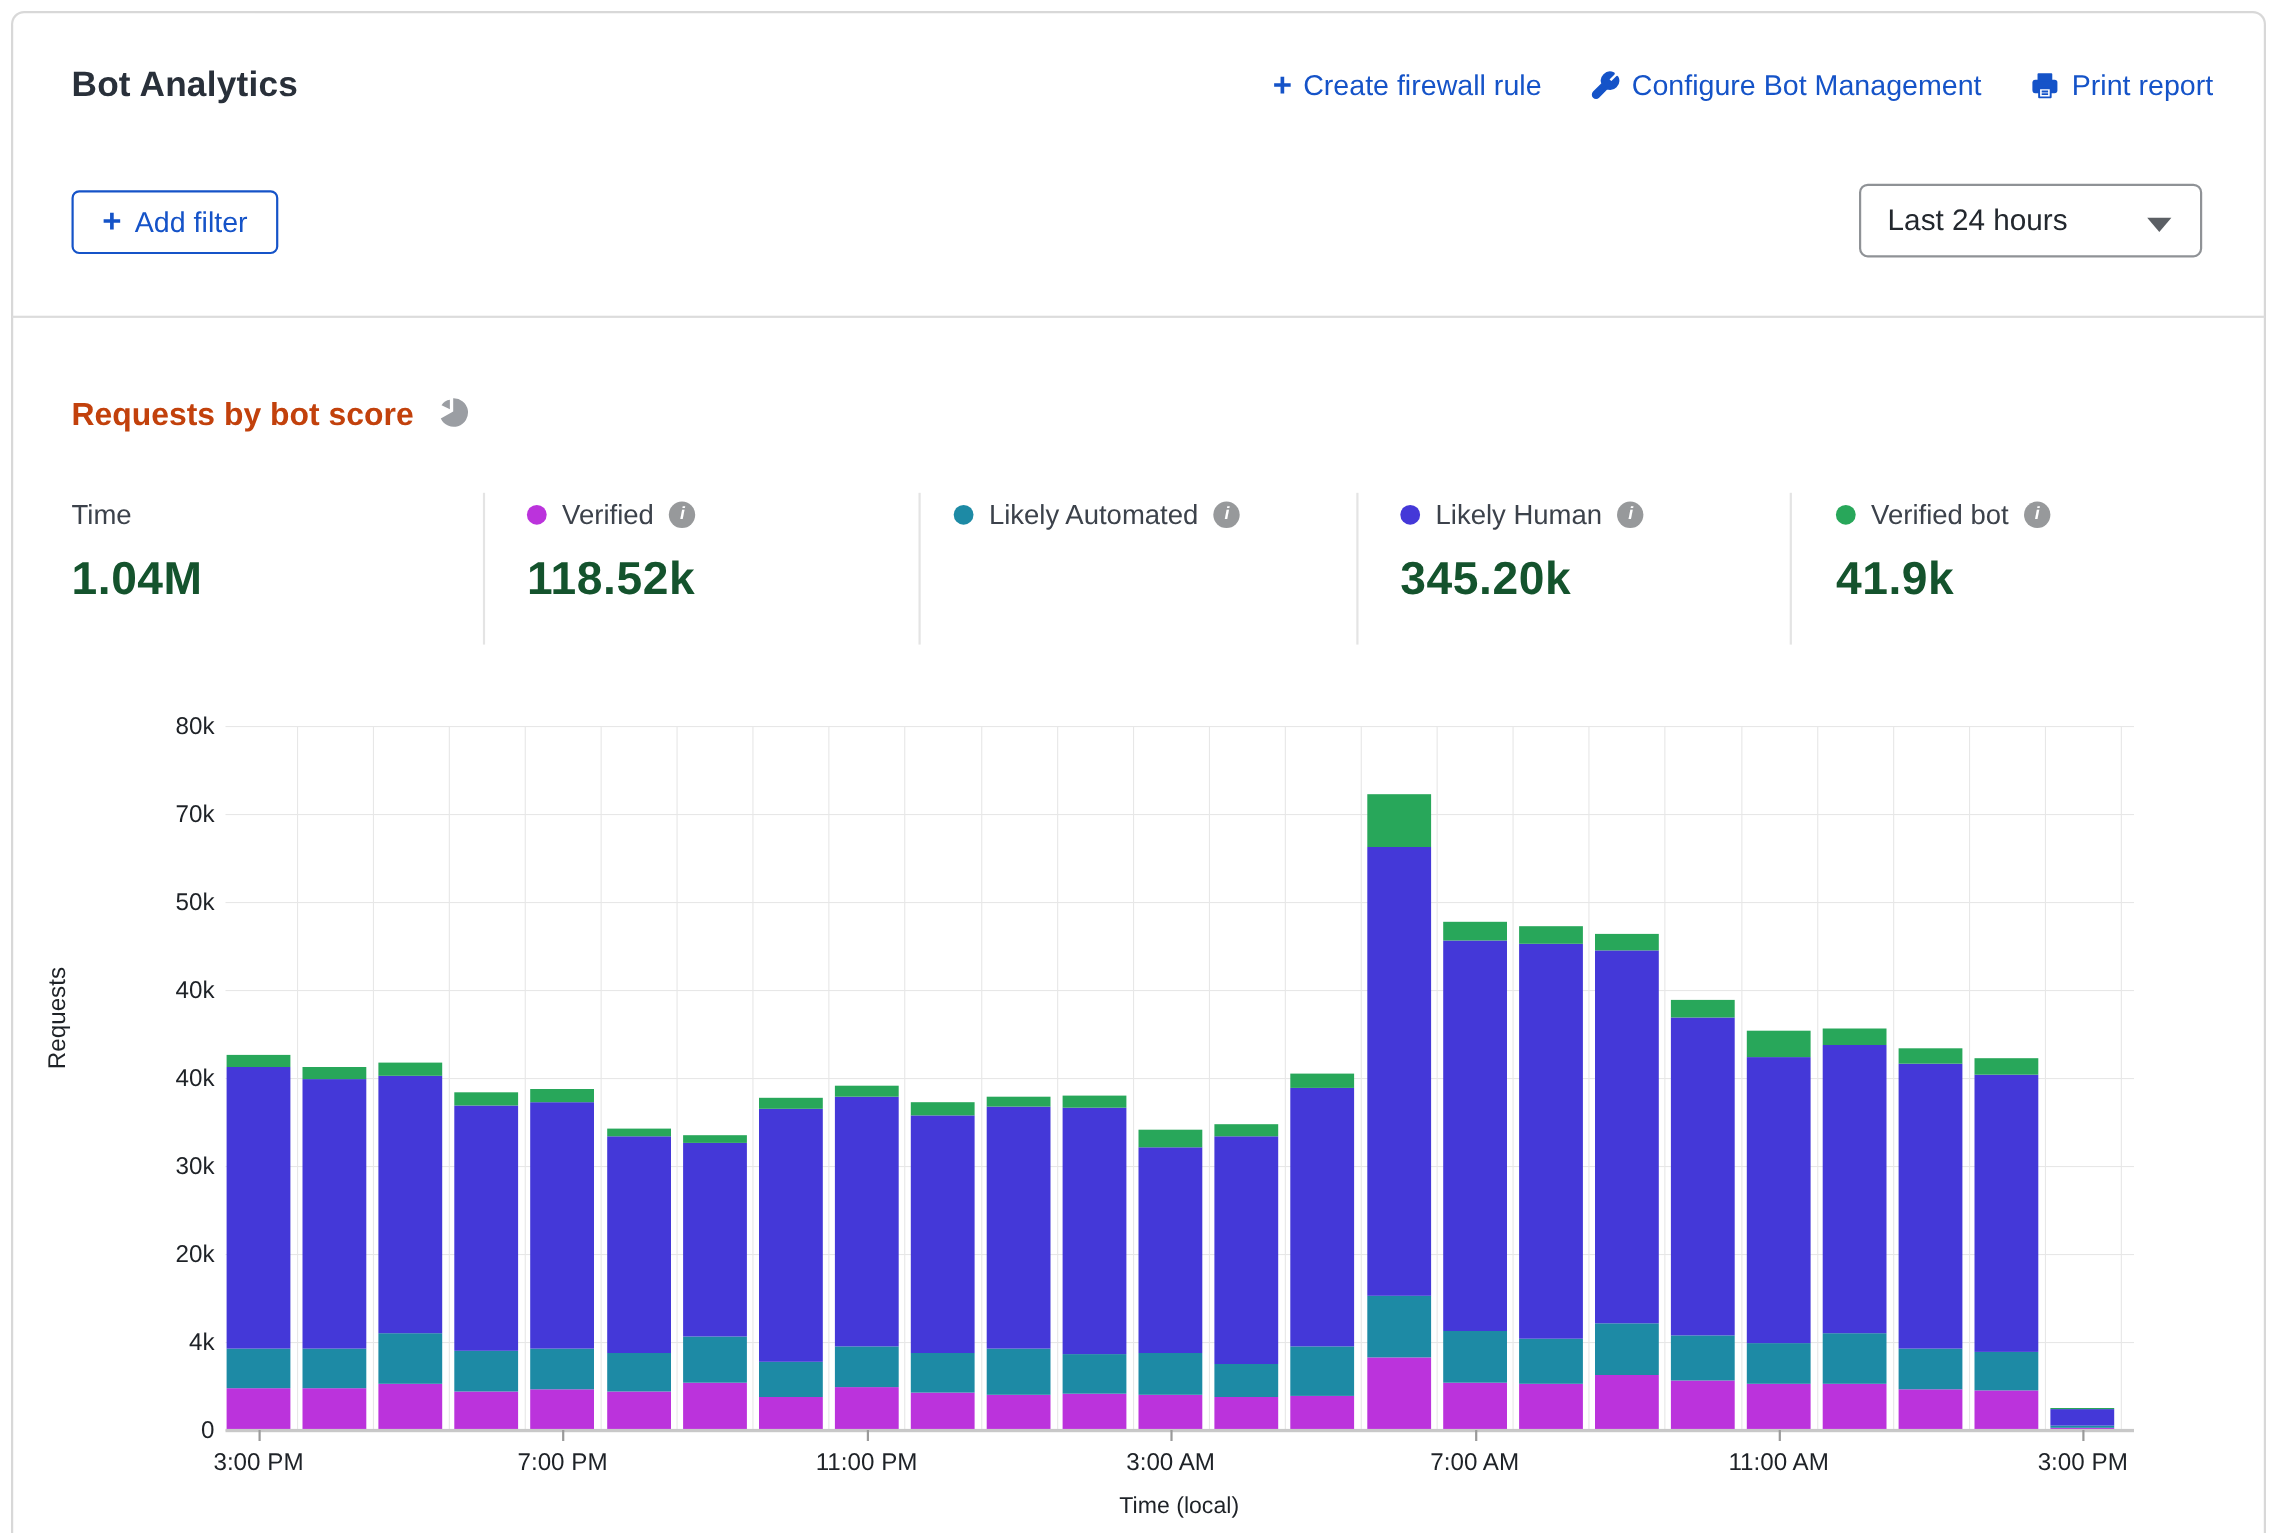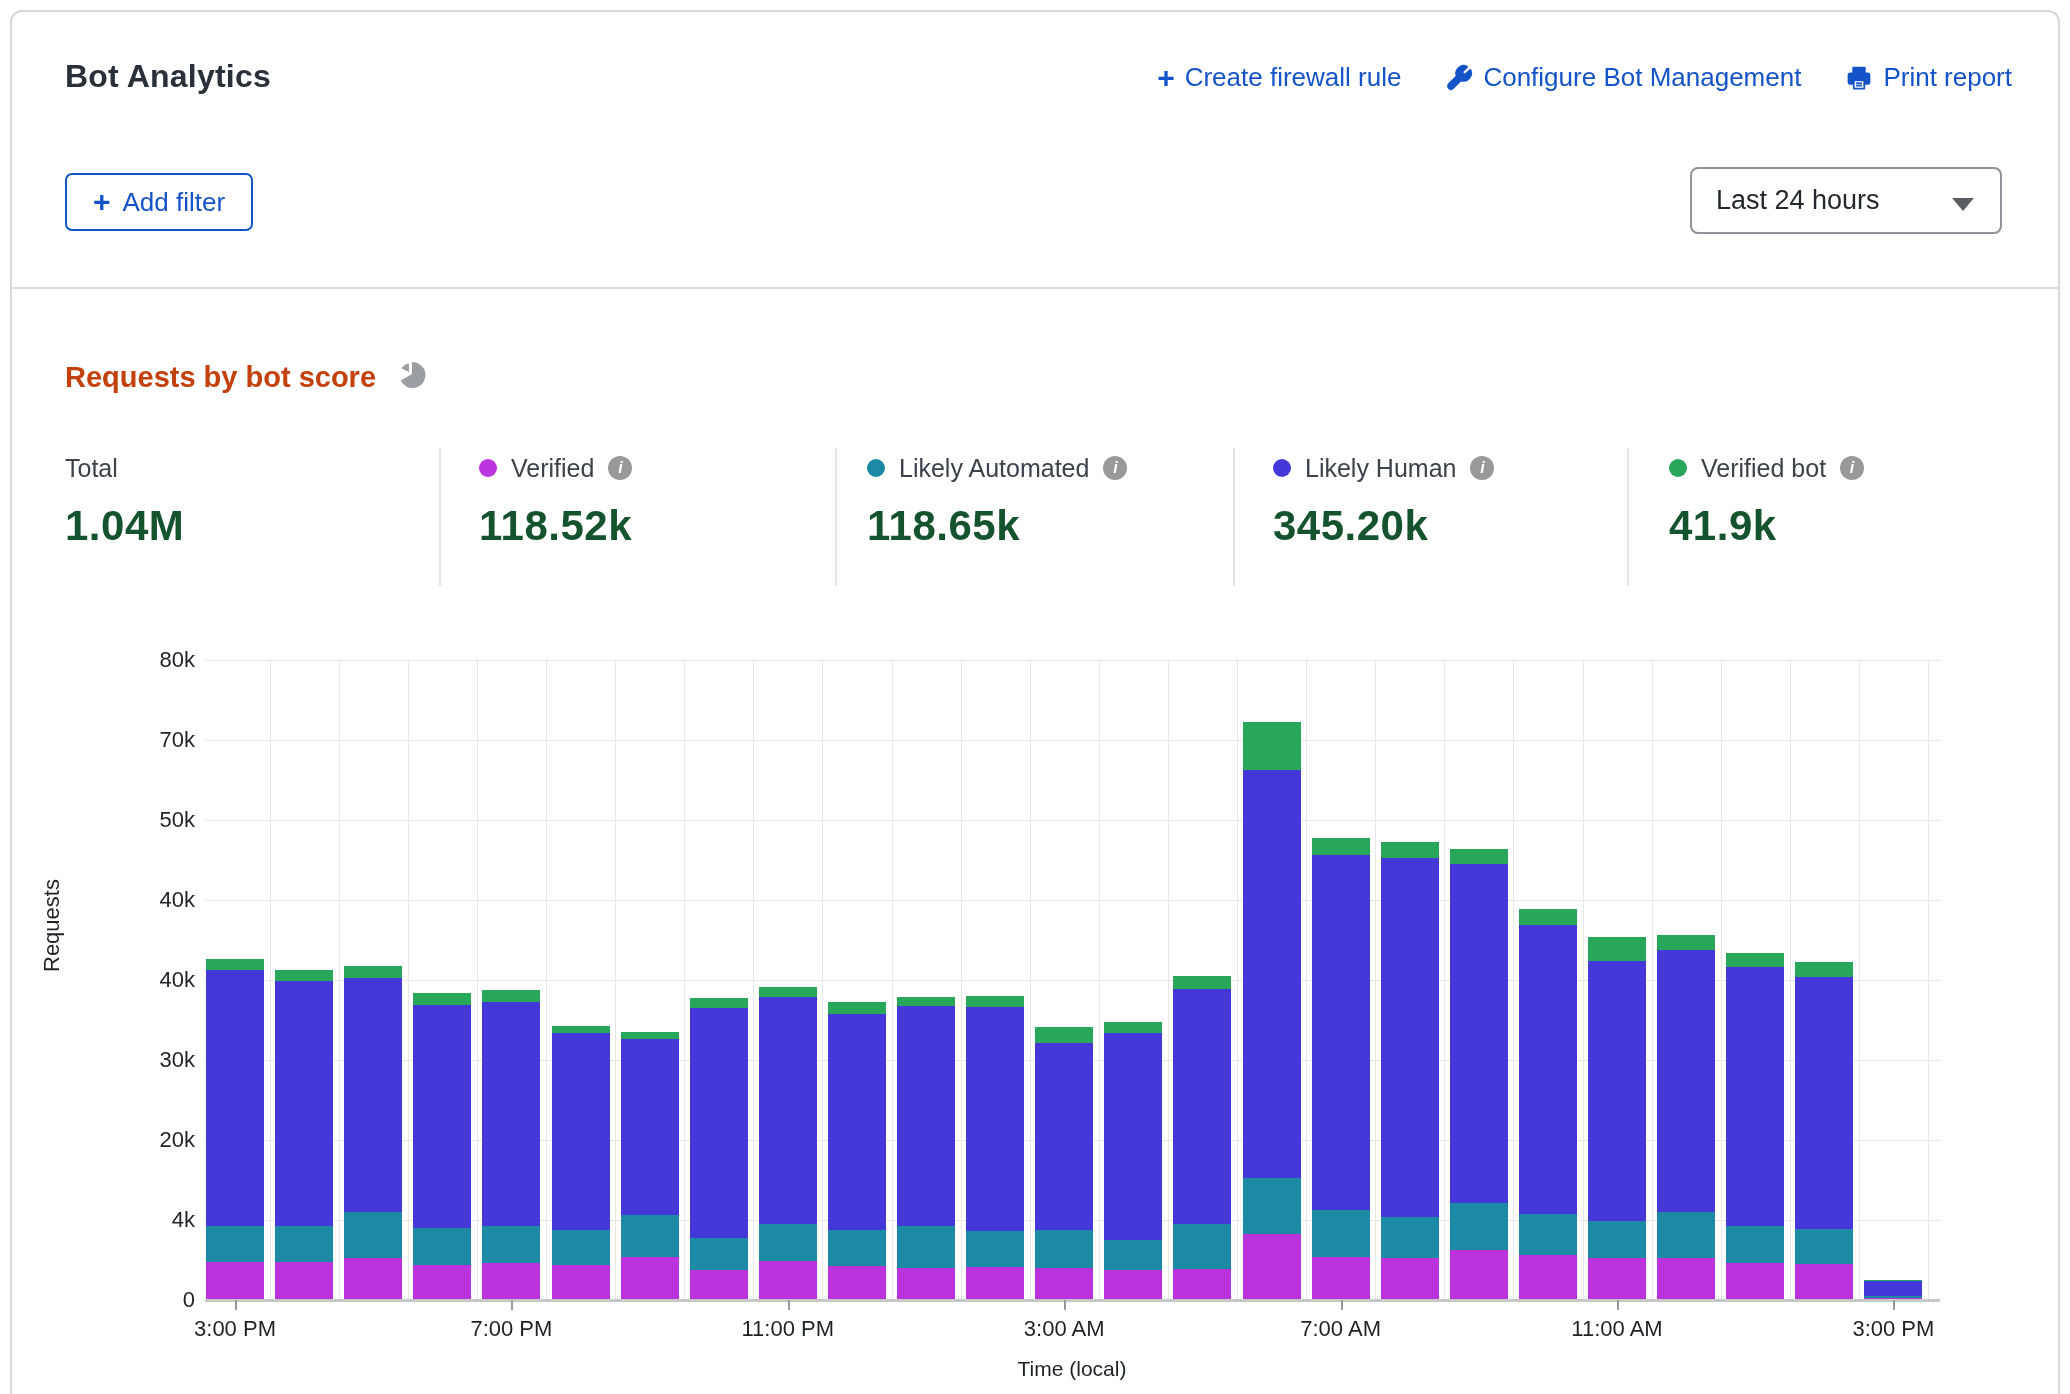--- a/index.html
+++ b/index.html
@@ -157,41 +157,40 @@
   </span>
 </div>
 
 <div class="stat-divider" style="left:439px"></div>
 <div class="stat-divider" style="left:835px"></div>
 <div class="stat-divider" style="left:1233px"></div>
 <div class="stat-divider" style="left:1627px"></div>
 
 <div class="stat-col" style="left:65px">
   <div class="stat-label-row">
-      <span class="stat-label">Total</span>
+      <span class="stat-label">Time</span>
     </div>
   <div class="stat-value">1.04M</div>
 </div>
 
 <div class="stat-col" style="left:479px">
   <div class="stat-label-row">
     <span class="stat-dot" style="background: rgb(187, 51, 220);"></span>
     <span class="stat-label">Verified</span>
     <span class="info-icon">i</span>
   </div>
   <div class="stat-value">118.52k</div>
 </div>
 
 <div class="stat-col" style="left:867px">
   <div class="stat-label-row">
     <span class="stat-dot" style="background: rgb(29, 138, 165);"></span>
     <span class="stat-label">Likely Automated</span>
     <span class="info-icon">i</span>
   </div>
-  <div class="stat-value">118.65k</div>
 </div>
 
 <div class="stat-col" style="left:1273px">
   <div class="stat-label-row">
     <span class="stat-dot" style="background: rgb(68, 56, 216);"></span>
     <span class="stat-label">Likely Human</span>
     <span class="info-icon">i</span>
   </div>
   <div class="stat-value">345.20k</div>
 </div>

